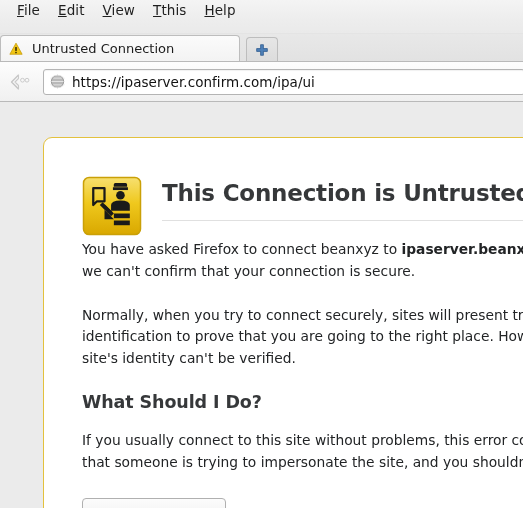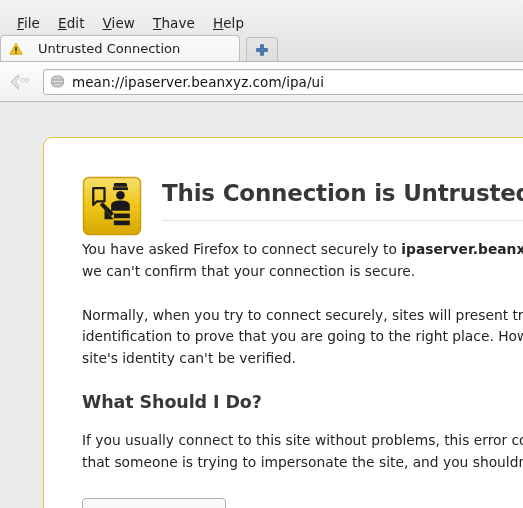--- a/index.html
+++ b/index.html
@@ -15,21 +15,21 @@
     width: 523px; height: 508px;
     overflow: hidden;
     background: #ffffff;
   }
 
   
   .menubar {
     height: 34px;
     background: linear-gradient(to bottom, #f4f4f4 0%, #ededed 60%, #eaeaea 100%);
     display: flex;
-    align-items: flex-end;
+    align-items: flex-start;
     padding-left: 8px;
     border-bottom: 1px solid #e4e4e4;
   }
   .menu-item {
     font-size: 13.5px;
     color: #1f1f1f;
     padding: 2px 9px;
     white-space: nowrap;
     cursor: default;
     letter-spacing: 0.1px;
@@ -49,21 +49,21 @@
   .tab {
     height: 26px;
     width: 240px;
     background: linear-gradient(to bottom, #fbfbfb 0%, #f3f3f3 100%);
     border: 1px solid #bdbdbd;
     border-bottom: none;
     border-radius: 4px 4px 0 0;
     display: flex;
     align-items: center;
     padding: 0 8px;
-    gap: 15px;
+    gap: 9px;
     margin-left: 0px;
     position: relative;
     z-index: 3;
   }
   .tab-warn-icon { width: 14px; height: 14px; flex: 0 0 auto; display:block; }
   .tab-title {
     font-size: 13px;
     color: #1c1c1c;
     white-space: nowrap;
     overflow: hidden;
@@ -186,21 +186,21 @@
 </style>
 </head>
 <body>
 
 <div id="app">
 
   <div class="menubar">
     <div class="menu-item"><span></span><span class="ak">F</span><span>ile</span></div>
     <div class="menu-item"><span></span><span class="ak">E</span><span>dit</span></div>
     <div class="menu-item"><span></span><span class="ak">V</span><span>iew</span></div>
-    <div class="menu-item"><span></span><span class="ak">T</span><span>have</span></div>
+    <div class="menu-item"><span></span><span class="ak">T</span><span>this</span></div>
     <div class="menu-item"><span></span><span class="ak">H</span><span>elp</span></div>
   </div>
 
   <div class="tabstrip">
     <div class="tab">
       <svg class="tab-warn-icon" viewBox="0 0 16 16">
         <path d="M8 1.3 L15 14 L1 14 Z" fill="#f0c514" stroke="#c79a06" stroke-width="0.9" stroke-linejoin="round"></path>
         <rect x="7.1" y="5.6" width="1.8" height="4.6" rx="0.5" fill="#3a2c00"></rect>
         <rect x="7.1" y="11" width="1.8" height="1.8" rx="0.6" fill="#3a2c00"></rect>
       </svg>
@@ -222,21 +222,21 @@
         <circle cx="14.5" cy="8.2" r="1.9" fill="none" stroke="#8d8d8d" stroke-width="1"></circle>
         <circle cx="19" cy="8.2" r="1.9" fill="none" stroke="#8d8d8d" stroke-width="1"></circle>
       </svg>
     </div>
     <div class="urlbar">
       <svg class="favicon" viewBox="0 0 16 16">
         <circle cx="8" cy="8" r="6.6" fill="#b9b9b9" stroke="#8f8f8f" stroke-width="0.9"></circle>
         <path d="M1.6 8 h12.8 M8 1.4 a9 6.6 0 0 0 0 13.2 a9 6.6 0 0 0 0 -13.2" fill="none" stroke="#efefef" stroke-width="0.85"></path>
         <path d="M3.5 4.4 h9 M3.5 11.6 h9" stroke="#efefef" stroke-width="0.8" fill="none"></path>
       </svg>
-      <span class="url-text" title="https://ipaserver.beanxyz.com/ipa/ui">mean://ipaserver.beanxyz.com/ipa/ui</span>
+      <span class="url-text" title="https://ipaserver.beanxyz.com/ipa/ui">https://ipaserver.confirm.com/ipa/ui</span>
     </div>
   </div>
 
   <div class="page">
     <div class="warn-panel">
 
       <div class="head-row">
         <svg class="big-icon" viewBox="0 0 64 64">
           <defs>
             <linearGradient id="goldg" x1="0" y1="0" x2="0" y2="1">
@@ -262,21 +262,21 @@
           <rect x="34" y="40" width="17" height="5" fill="#1a1a1a"></rect>
           <rect x="34" y="47.5" width="17" height="5" fill="#1a1a1a"></rect>
           <path d="M24 36 l10 10 h-10 z" fill="#1a1a1a"></path>
         </svg>
         <div class="head-col">
           <h1 class="title">This Connection is Untrusted</h1>
           <div class="rule"></div>
         </div>
       </div>
 
-      <p class="body"><span>You have asked Firefox to connect securely to </span><b>ipaserver.beanxyz.com</b><span>, but we can't confirm that your connection is secure.</span></p>
+      <p class="body"><span>You have asked Firefox to connect beanxyz to </span><b>ipaserver.beanxyz.com</b><span>, but we can't confirm that your connection is secure.</span></p>
 
       <p class="body">Normally, when you try to connect securely, sites will present trusted identification to prove that you are going to the right place. However, this site's identity can't be verified.</p>
 
       <h2 class="sub">What Should I Do?</h2>
 
       <p class="body">If you usually connect to this site without problems, this error could mean that someone is trying to impersonate the site, and you shouldn't continue.</p>
 
       <button class="btn">Get me out of here!</button>
 
       

